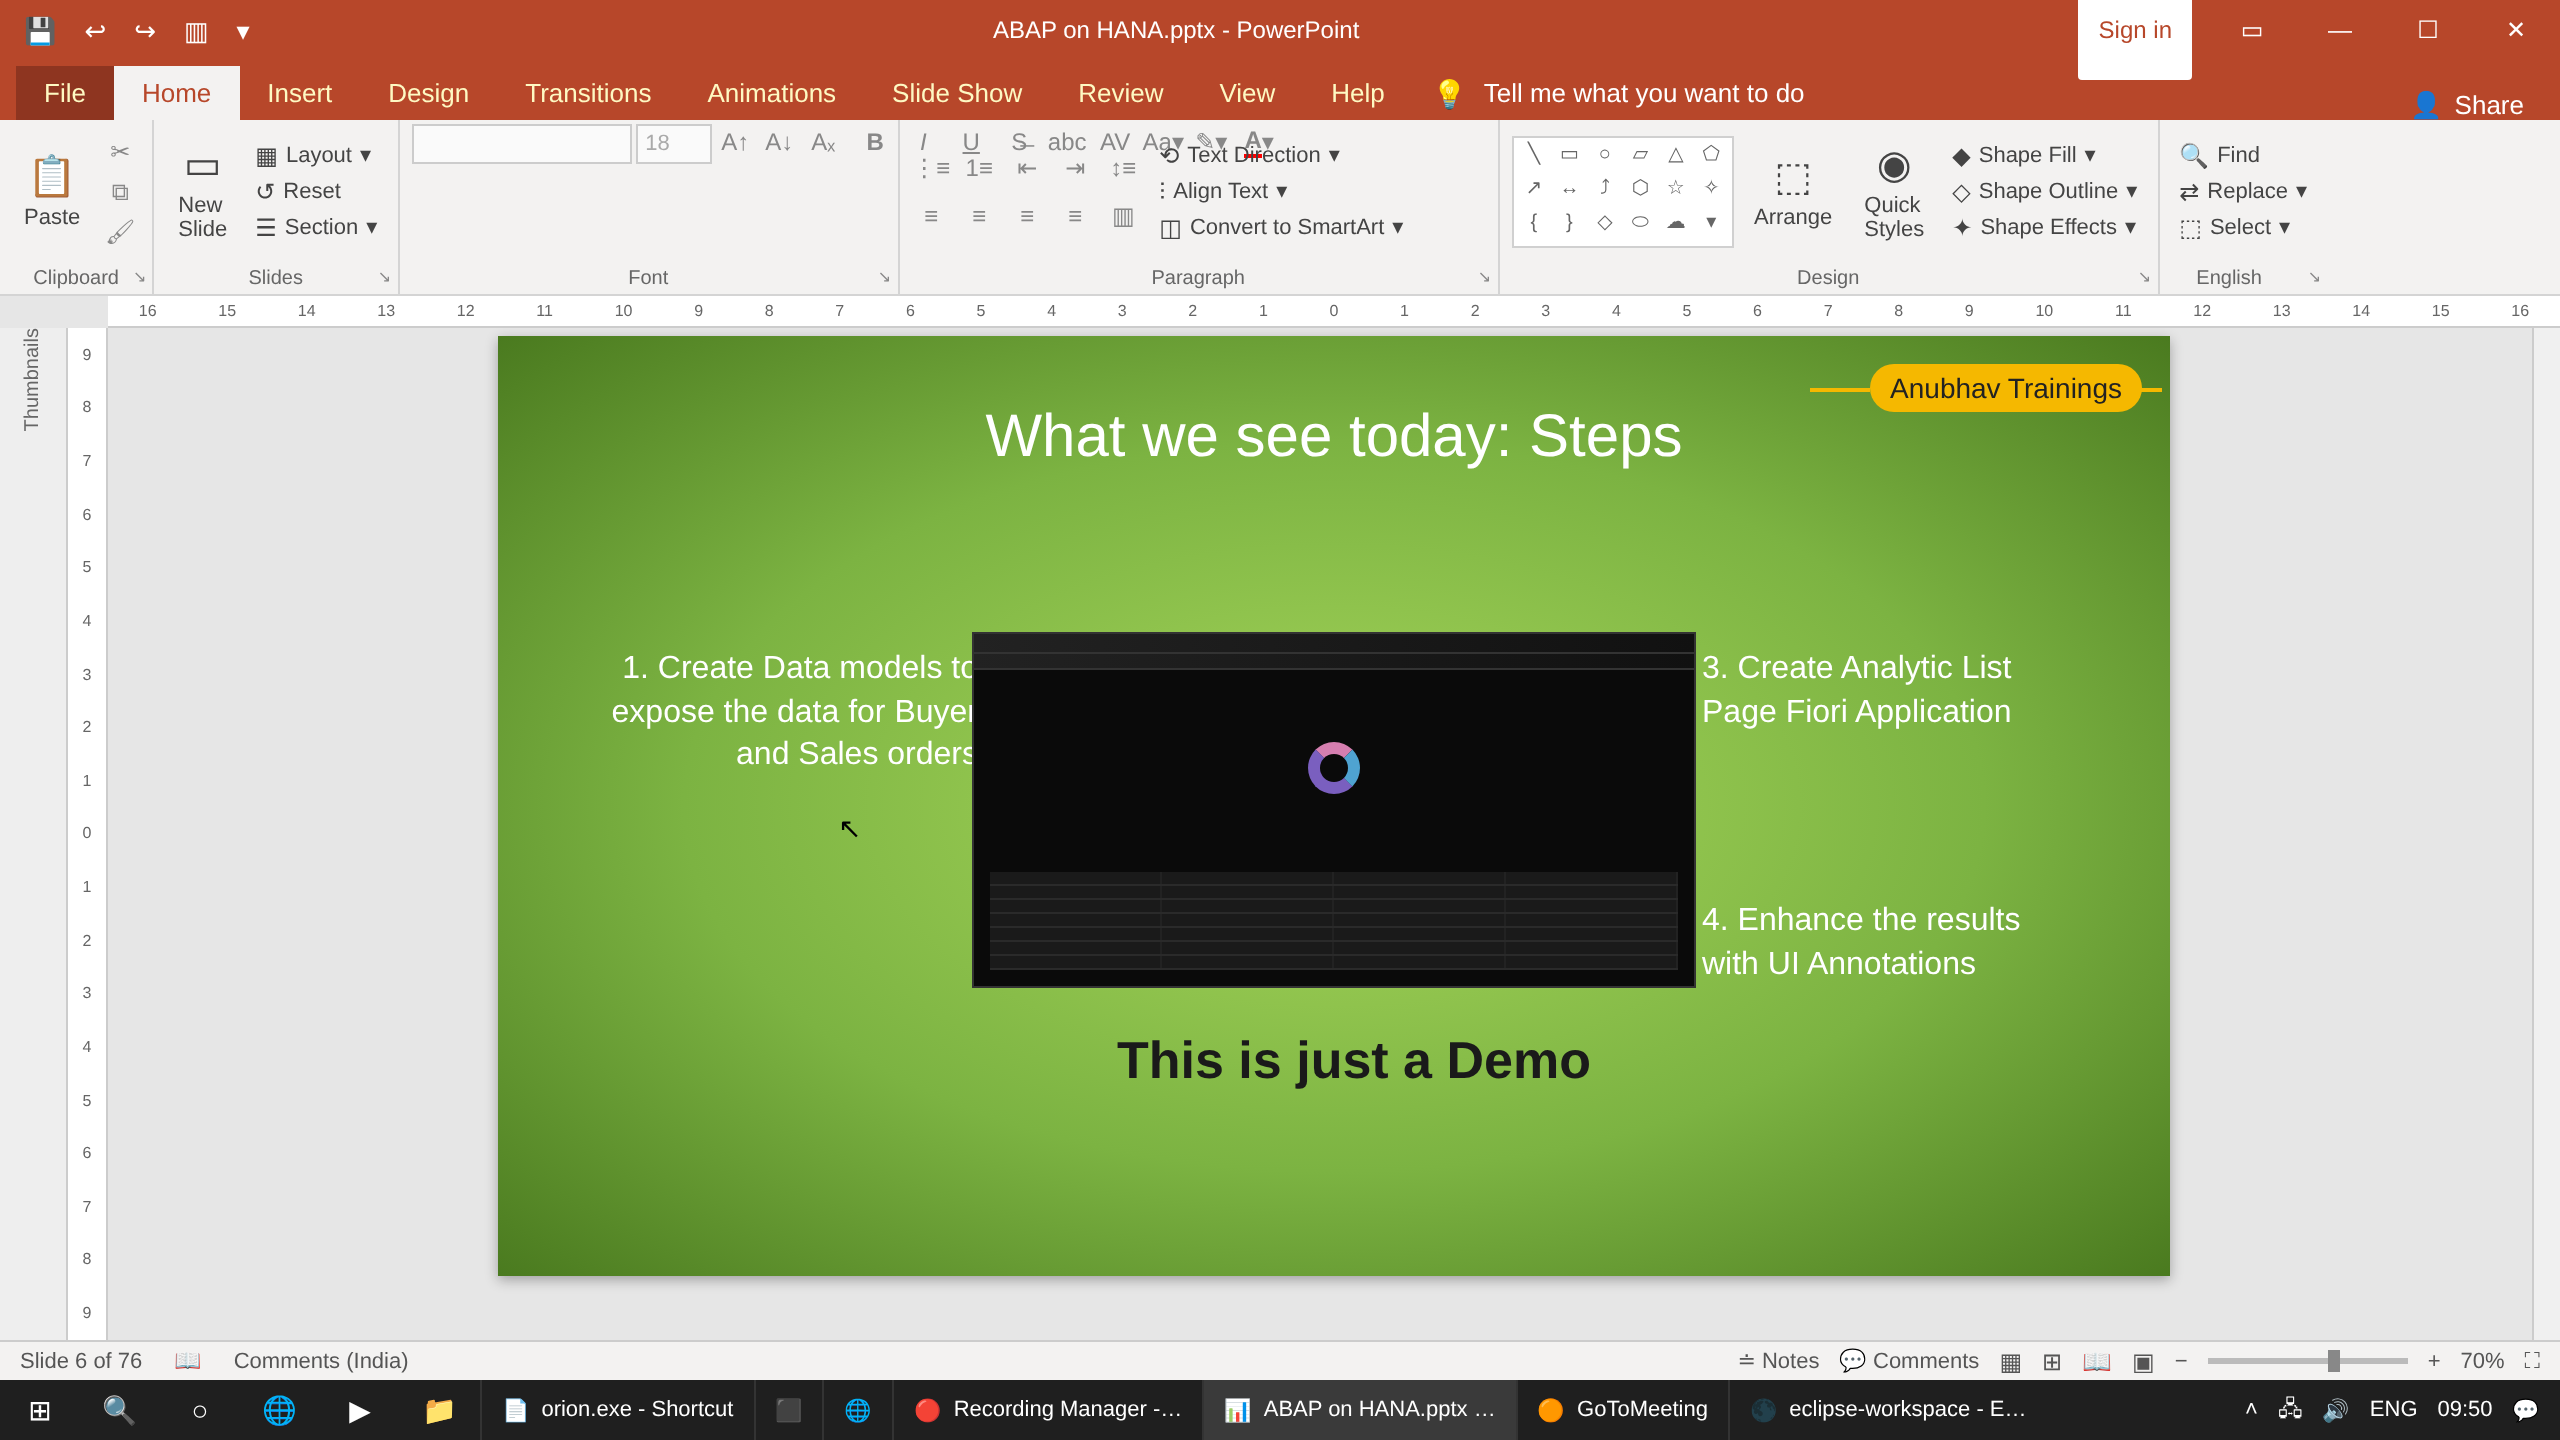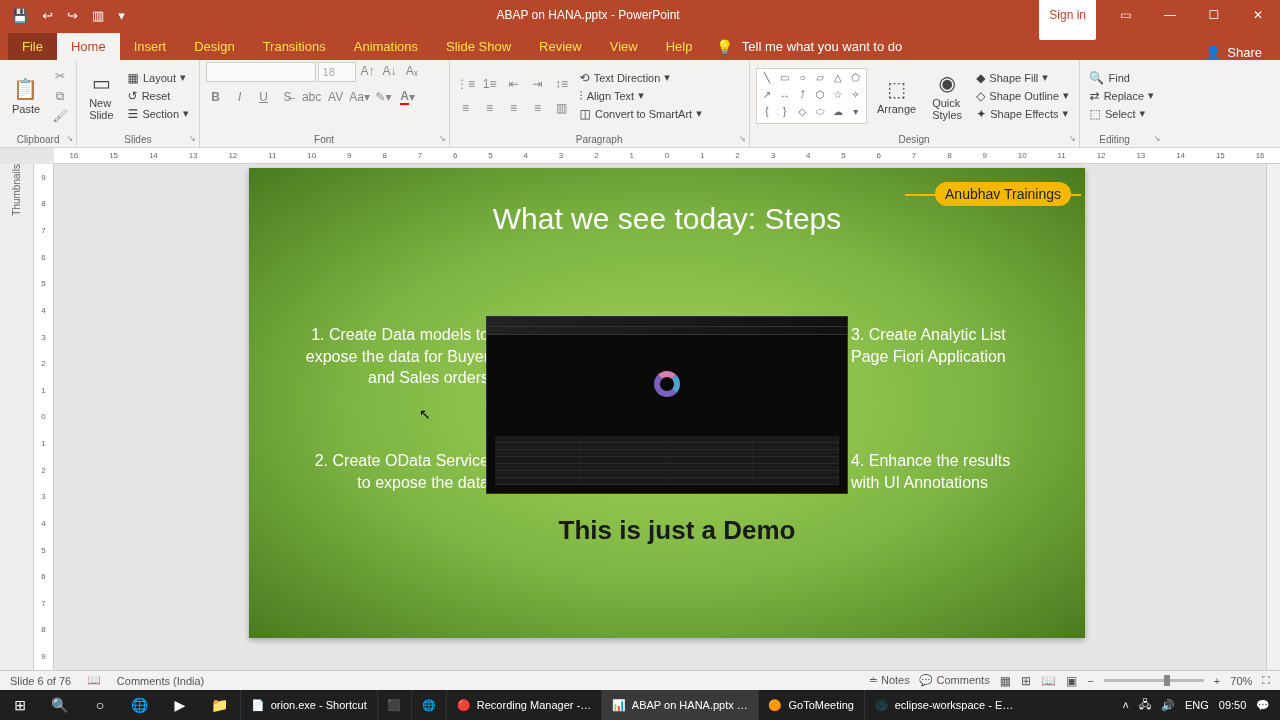--- a/index.html
+++ b/index.html
@@ -11,21 +11,21 @@
 .titlebar .qat span { cursor: pointer; font-size: 13px; }
 .titlebar .title { flex: 1; text-align: center; }
 .titlebar .wincontrols { display: flex; gap: 0; }
 .titlebar .wincontrols .btn { width: 44px; height: 30px; display: flex; align-items: center; justify-content: center; cursor: pointer; font-size: 12px; }
 .titlebar .signin { background: #fff; color: #b7472a; padding: 18px 10px; border-radius: 2px; margin-right: 8px; cursor: pointer; font-size: 12px; }
 
 
 .tabs { height: 30px; background: #b7472a; display: flex; align-items: flex-end; padding: 0 8px; justify-content: space-between; }
 .tabs-left { display: flex; align-items: stretch; }
 .tabs-right { display: flex; align-items: center; color: #fff; font-size: 13px; padding-right: 10px; gap: 6px; cursor: pointer; }
-.tab { padding: 6px 14px; color: #fde047; font-size: 13px; cursor: pointer; }
+.tab { padding: 6px 14px; color: #fef9c3; font-size: 13px; cursor: pointer; }
 .tab.file { background: #8e3520; }
 .tab.active { background: #f3f2f1; color: #b7472a; }
 .tellme { display: flex; align-items: center; gap: 8px; color: #fff; font-size: 13px; padding: 0 10px; }
 .tellme .bulb { font-size: 14px; }
 
 
 .ribbon { height: 88px; background: #f3f2f1; border-bottom: 1px solid #d4d4d4; display: flex; }
 .group { border-right: 1px solid #d4d4d4; display: flex; flex-direction: column; }
 .group-body { flex: 1; display: flex; align-items: center; padding: 2px 6px; gap: 4px; }
 .group-label { font-size: 10px; color: #666; text-align: center; padding: 2px 0; border-top: 1px solid transparent; position: relative; }
@@ -171,21 +171,21 @@
             <span class="icon">☰</span>
             <span>Section</span>
             <span>▾</span>
           </div>
       </div>
     </div>
     <div class="group-label">Slides</div>
   </div>
 
   <div class="group" style="width:250px">
-    <div class="group-body" style="flex-direction:column;align-items:flex-start;gap:6px">
+    <div class="group-body" style="flex-direction:row;align-items:flex-start;gap:6px">
       <div class="fontbox">
         <input class="fontname" disabled="" style="">
         <input class="fontsize" disabled="" value="18" style="">
         <span class="iconbtn">A↑</span>
         <span class="iconbtn">A↓</span>
         <span class="iconbtn">Aₓ</span>
       </div>
       <div class="iconrow">
         <span class="iconbtn">
             <b>B</b>
@@ -310,21 +310,21 @@
             <span>Replace</span>
             <span>▾</span>
           </div>
         <div class="smallbtn">
             <span class="icon">⬚</span>
             <span>Select</span>
             <span>▾</span>
           </div>
       </div>
     </div>
-    <div class="group-label" style="padding-right:14px">Editing</div>
+    <div class="group-label" style="padding-right:14px">English</div>
   </div>
 </div>
 
 <div class="ruler-h">
   <span>16</span>
     <span>15</span>
     <span>14</span>
     <span>13</span>
     <span>12</span>
     <span>11</span>
@@ -380,21 +380,20 @@
       <span>6</span>
       <span>7</span>
       <span>8</span>
       <span>9</span>
   </div>
   <div class="canvas">
     <div class="slide">
       <div class="logo">Anubhav Trainings</div>
       <div class="slide-title">What we see today: Steps</div>
       <div class="step step1">1. Create Data models to expose the data for Buyer and Sales orders</div>
-      <div class="step step2">2. Create OData Service to expose the data</div>
       <div class="step step3">3. Create Analytic List Page Fiori Application</div>
       <div class="step step4">4. Enhance the results with UI Annotations</div>
       <div class="appshot">
         <div class="bar"></div>
         <div class="bar" style="height:8px"></div>
         <div class="donut"></div>
         <div class="table">
           <div class="row">
               <span></span>
               <span></span>

